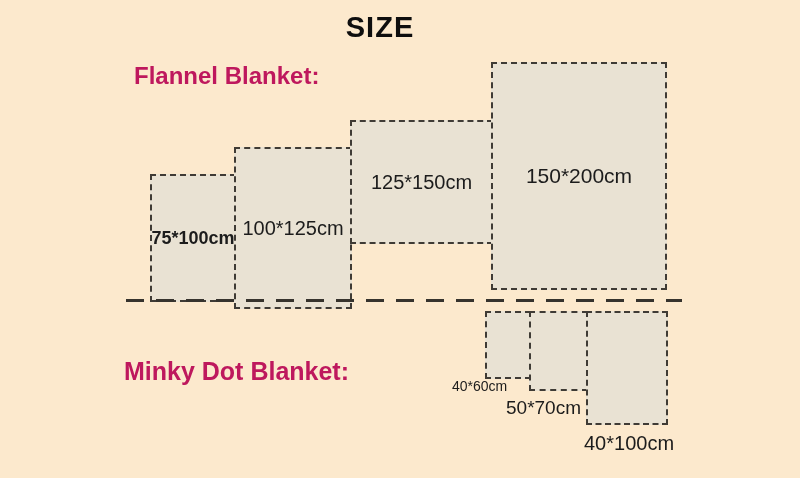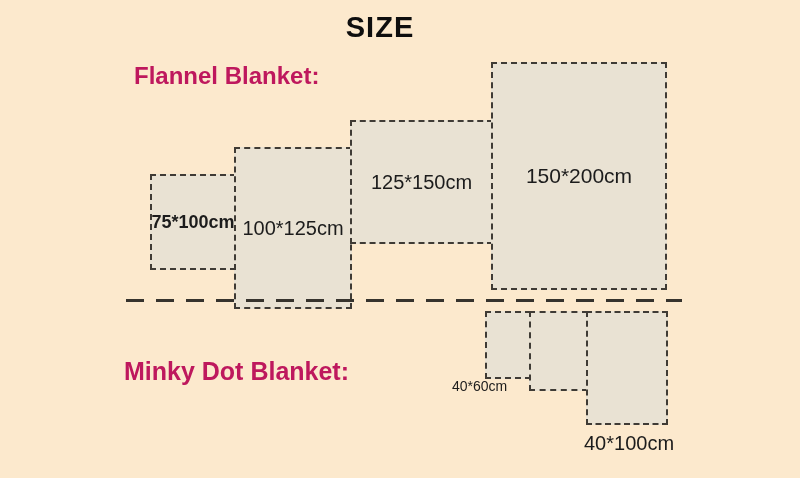--- a/index.html
+++ b/index.html
@@ -51,21 +51,21 @@
     align-items: center;
     justify-content: center;
   }
   .swatch .size-text {
     font-size: 20px;
     font-weight: 400;
     color: #1c1c1c;
     white-space: nowrap;
   }
   
-  .rect-75  { left: 150px; top: 174px; width:  86px; height: 96px; }
+  .rect-75  { left: 150px; top: 174px; width:  86px; height: 128px; }
   .rect-75 .size-text { font-size: 18px; font-weight: 700; }
   .rect-100 { left: 234px; top: 147px; width: 118px; height: 162px; }
   .rect-125 { left: 350px; top: 120px; width: 143px; height: 124px; }
   .rect-150 { left: 491px; top:  62px; width: 176px; height: 228px; }
   .rect-150 .size-text { font-size: 21px; }
   
   .divider {
     position: absolute;
     left: 126px;
     top: 299px;
@@ -114,15 +114,16 @@
 
   <div class="divider"></div>
 
   <div class="section-label minky-label">Minky Dot Blanket:</div>
 
   <div class="swatch rect-40"></div>
   <div class="swatch rect-50"></div>
   <div class="swatch rect-70"></div>
 
   <div class="minky-size-label label-40">40*60cm</div>
+  <div class="minky-size-label label-50">50*70cm</div>
   <div class="minky-size-label label-70">40*100cm</div>
 
 </div>
 
 </body></html>

